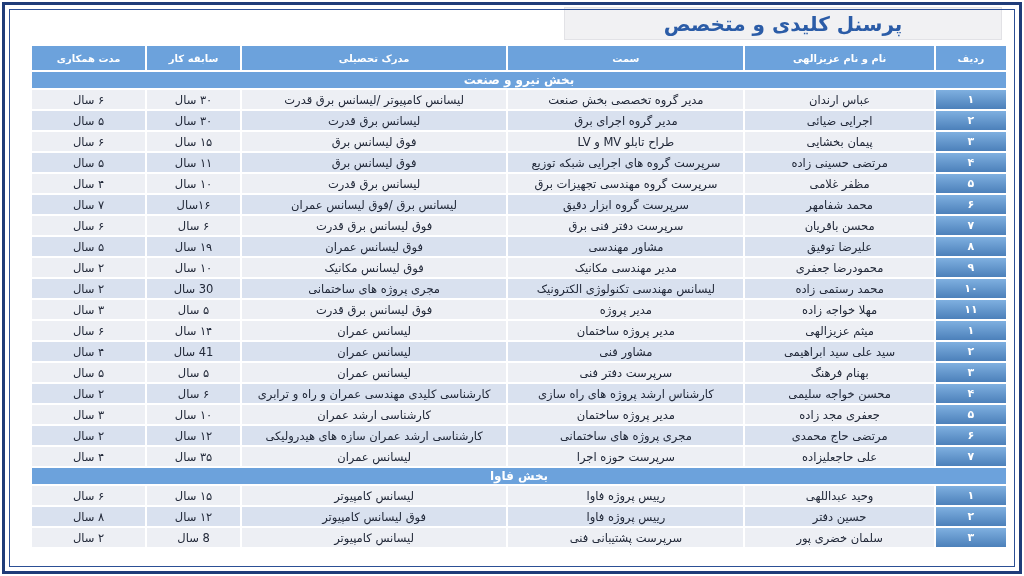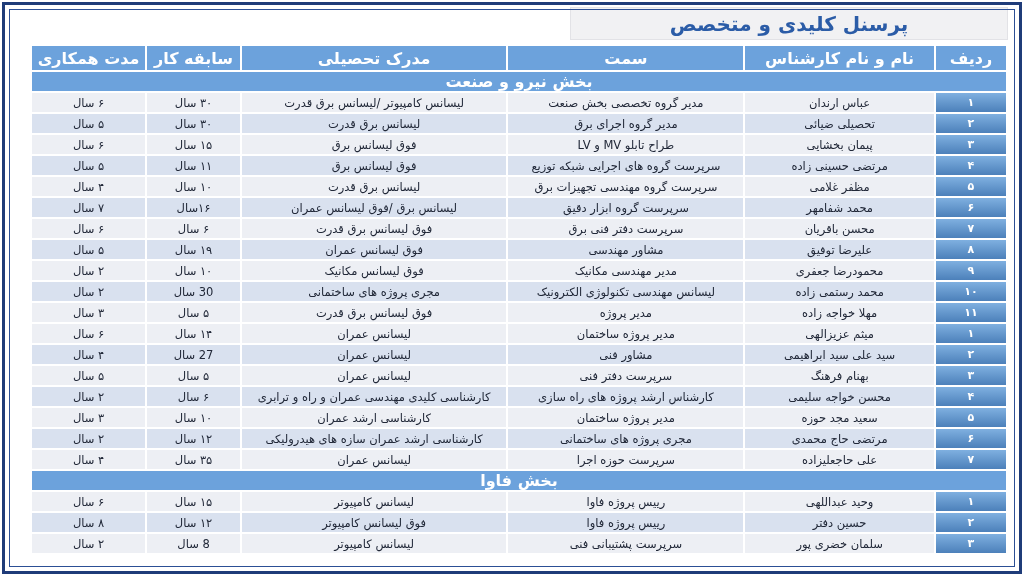--- a/index.html
+++ b/index.html
@@ -5,21 +5,21 @@
   html,body{margin:0;padding:0;}
   body{
     width:1024px;height:576px;position:relative;overflow:hidden;
     background:#ffffff;
     font-family:"DejaVu Sans", sans-serif;
   }
   .frame-outer{position:absolute;inset:2px;border:3px solid var(--frame, #1F3C79);pointer-events:none;z-index:5;}
   .frame-inner{position:absolute;inset:9px;border:1px solid var(--frame-inner, #2C4F95);pointer-events:none;z-index:5;}
 
   .title-box{
-    position:absolute;top:7px;right:16px;width:436px;height:31px;
+    position:absolute;top:7px;right:22px;width:436px;height:31px;
     background:var(--title-bg,#F1F1F3);border:1px solid #E2E2E6;
     display:flex;align-items:center;justify-content:center;z-index:2;
   }
   .title-box span{
     color:var(--title-color,#2B5CA7);font-weight:bold;font-size:20px;line-height:1;
     letter-spacing:0;
   }
 
   table.personnel{
     position:absolute;top:44px;left:30px;right:16px;z-index:1;
@@ -27,26 +27,26 @@
     border:1px solid var(--table-outline,#31539B);
   }
   table.personnel th, table.personnel td{
     border:2px solid #ffffff;
     text-align:center;vertical-align:middle;padding:0 4px;
     overflow:hidden;white-space:nowrap;
   }
   table.personnel thead tr{height:26px;}
   table.personnel th{
     background:var(--header-bg,#6CA2DC);color:#ffffff;
-    font-weight:bold;font-size:16px;
+    font-weight:bold;font-size:10px;
   }
   tr.section-row{height:18px;}
   tr.section-row td{
     background:var(--header-bg,#6CA2DC);color:#ffffff;
-    font-weight:bold;font-size:16px;
+    font-weight:bold;font-size:12px;
   }
   tr.data-row{height:21px;}
   tr.data-row td{font-size:11.5px;color:#212838;}
   tr.data-row.base td{background:var(--row-light,#EDEFF4);}
   tr.data-row.alt  td{background:var(--row-dark,#D9E1EF);}
   tr.data-row td.num{
     background:linear-gradient(180deg, var(--num-top,#7FB0E0) 0%, var(--num-bottom,#4C80BA) 100%);
     color:#ffffff;font-size:11px;font-weight:bold;
   }
 </style>
@@ -65,42 +65,42 @@
     <col style="width:7.4%">
     <col style="width:19.5%">
     <col style="width:24.3%">
     <col style="width:27.3%">
     <col style="width:9.7%">
     <col style="width:11.8%">
   </colgroup>
   <thead>
     <tr>
         <th>ردیف</th>
-        <th>نام و نام کارشناس</th>
+        <th>نام و نام عزیزالهی</th>
         <th>سمت</th>
         <th>مدرک تحصیلی</th>
         <th>سابقه کار</th>
         <th>مدت همکاری</th>
       </tr>
   </thead>
   <tbody>
       <tr class="section-row">
         <td colspan="6">بخش نیرو و صنعت</td>
       </tr>
       <tr class="data-row base">
         <td class="num">۱</td>
         <td>عباس ارندان</td>
         <td>مدیر گروه تخصصی بخش صنعت</td>
         <td>لیسانس کامپیوتر /لیسانس برق قدرت</td>
         <td>۳۰ سال</td>
         <td>۶ سال</td>
       </tr>
       <tr class="data-row alt">
         <td class="num">۲</td>
-        <td>تحصیلی ضیائی</td>
+        <td>اجرایی ضیائی</td>
         <td>مدیر گروه اجرای برق</td>
         <td>لیسانس برق قدرت</td>
         <td>۳۰ سال</td>
         <td>۵ سال</td>
       </tr>
       <tr class="data-row base">
         <td class="num">۳</td>
         <td>پیمان بخشایی</td>
         <td>طراح تابلو MV و LV</td>
         <td>فوق لیسانس برق</td>
@@ -177,42 +177,42 @@
         <td>مدیر پروژه ساختمان</td>
         <td>لیسانس عمران</td>
         <td>۱۴ سال</td>
         <td>۶ سال</td>
       </tr>
       <tr class="data-row alt">
         <td class="num">۲</td>
         <td>سید علی سید ابراهیمی</td>
         <td>مشاور فنی</td>
         <td>لیسانس عمران</td>
-        <td>27 سال</td>
+        <td>41 سال</td>
         <td>۴ سال</td>
       </tr>
       <tr class="data-row base">
         <td class="num">۳</td>
         <td>بهنام فرهنگ</td>
         <td>سرپرست دفتر فنی</td>
         <td>لیسانس عمران</td>
         <td>۵ سال</td>
         <td>۵ سال</td>
       </tr>
       <tr class="data-row alt">
         <td class="num">۴</td>
         <td>محسن خواجه سلیمی</td>
         <td>کارشناس ارشد پروژه های راه سازی</td>
         <td>کارشناسی کلیدی مهندسی عمران و راه و ترابری</td>
         <td>۶ سال</td>
         <td>۲ سال</td>
       </tr>
       <tr class="data-row base">
         <td class="num">۵</td>
-        <td>سعید مجد حوزه</td>
+        <td>جعفری مجد زاده</td>
         <td>مدیر پروژه ساختمان</td>
         <td>کارشناسی ارشد عمران</td>
         <td>۱۰ سال</td>
         <td>۳ سال</td>
       </tr>
       <tr class="data-row alt">
         <td class="num">۶</td>
         <td>مرتضی حاج محمدی</td>
         <td>مجری پروژه های ساختمانی</td>
         <td>کارشناسی ارشد عمران سازه های هیدرولیکی</td>

